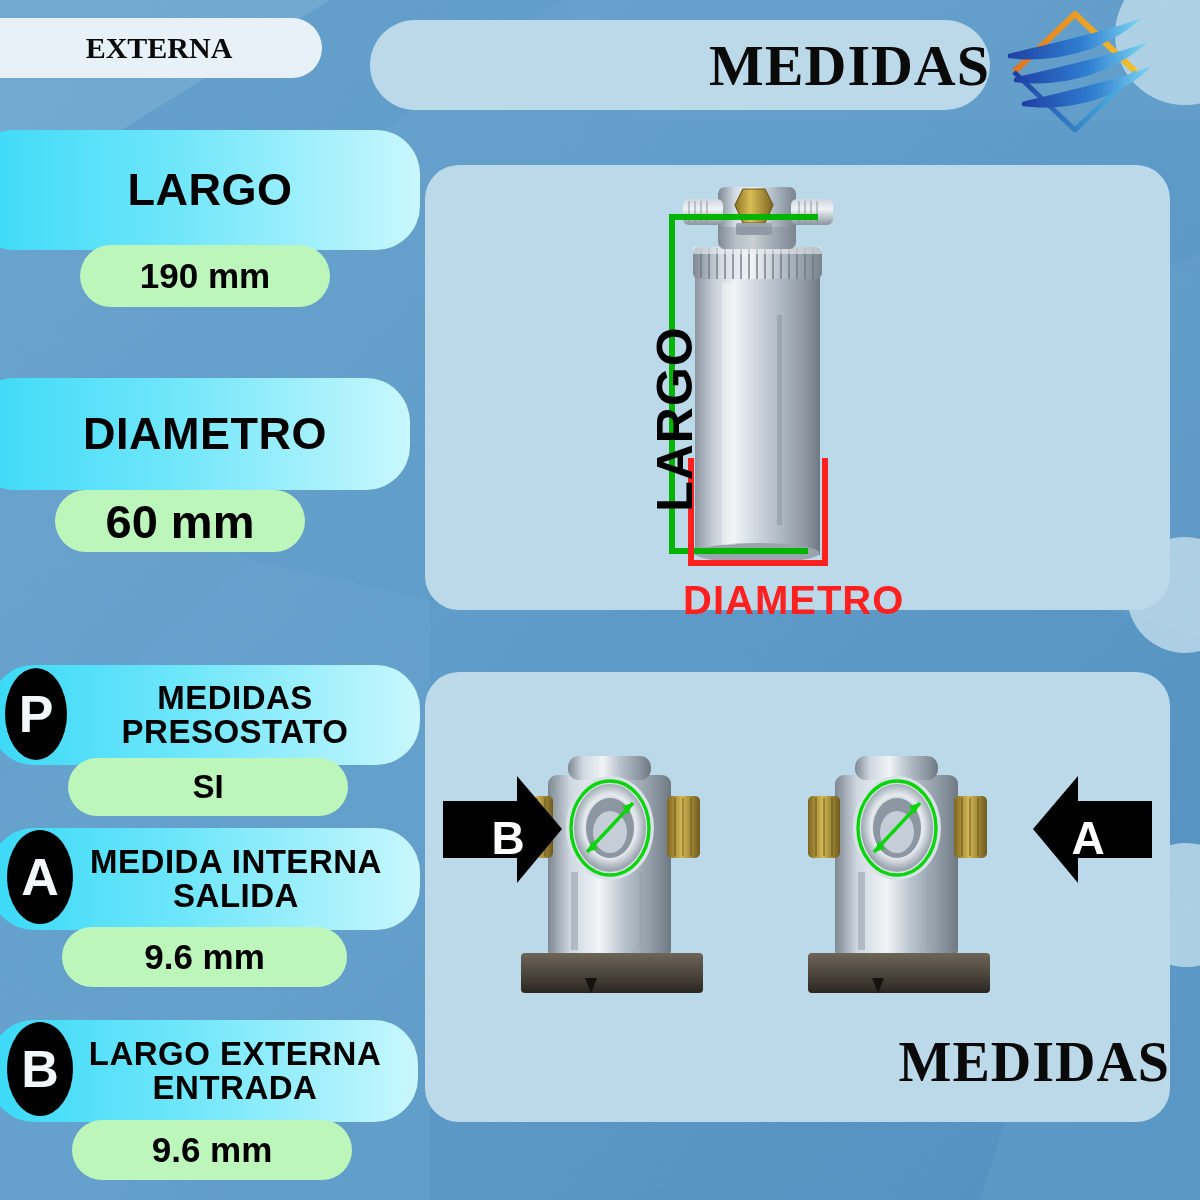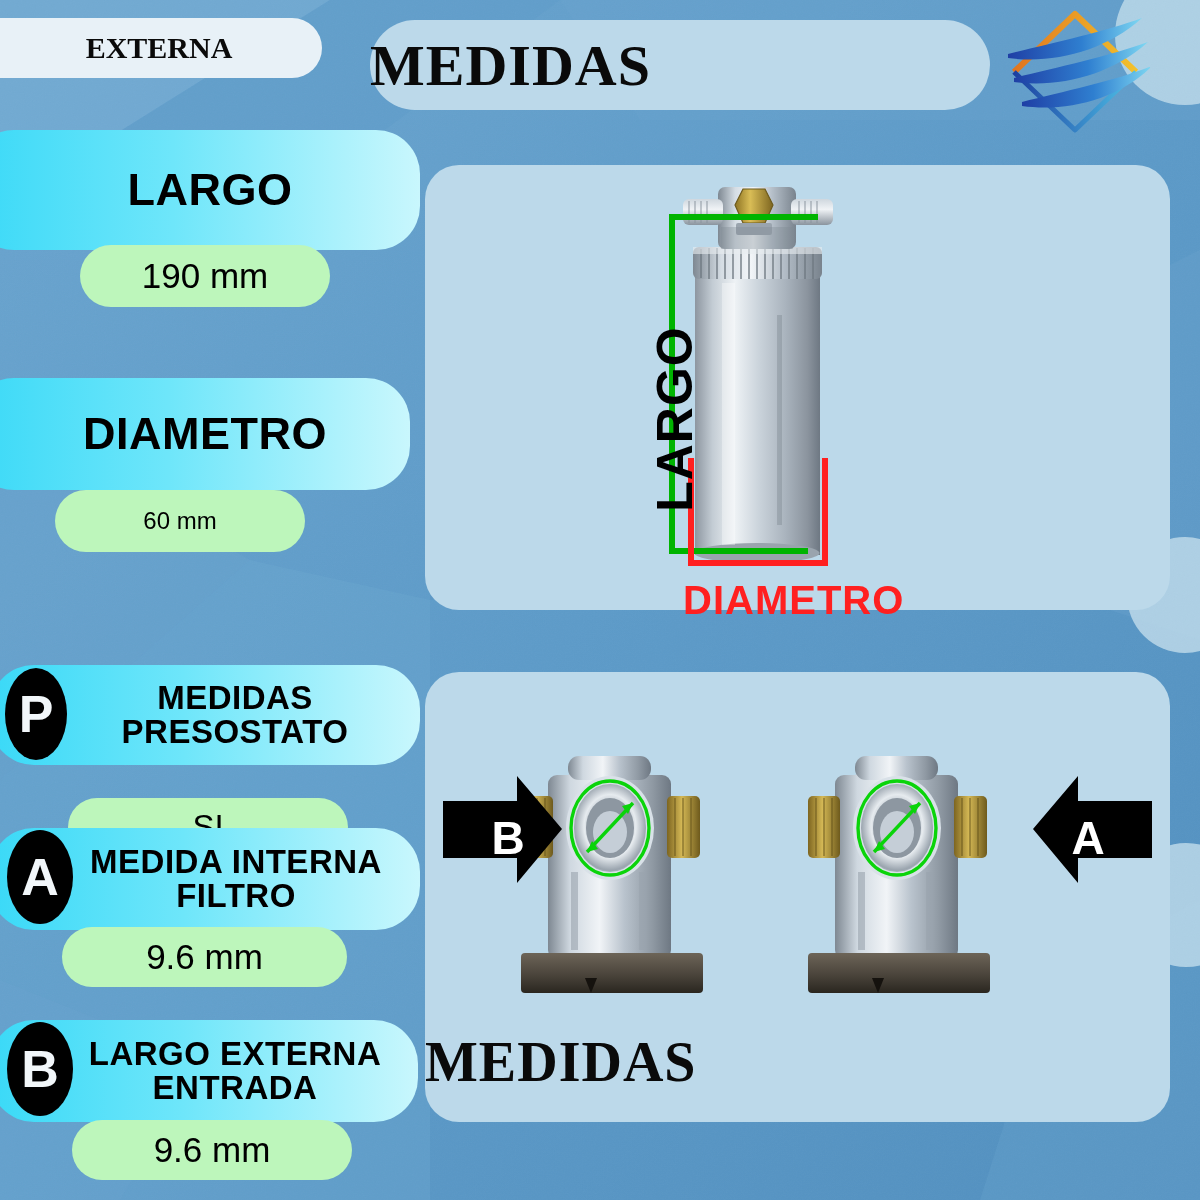--- a/index.html
+++ b/index.html
@@ -28,34 +28,34 @@
     background:linear-gradient(90deg,#3ad9f7 0%, #6ee6fa 45%, #c9f7fd 100%);
     border-radius:44px;
     font-weight:bold;
     color:#000;
     letter-spacing:.5px;
     line-height:1.02;
   }
   .pill-green {
     background:#bdf6bb;
     border-radius:34px;
-    font-weight:normal;
+    font-weight:bold;
     color:#000;
   }
   .panel {
     position:absolute;
     background:#bcd9ea;
     border-radius:34px;
   }
   .panel-title {
     position:absolute;
     font-family:"Liberation Serif", serif;
     font-weight:bold;
     color:#0a0a0a;
-    text-align:left;
+    text-align:right;
     width:100%;
   }
 
   
   .badge {
     position:absolute;
     background:#000;
     color:#f2f7fa;
     border-radius:50%;
     display:flex; align-items:center; justify-content:center;
@@ -159,36 +159,36 @@
 <div class="pill pill-cyan" style="left:-30px; top:130px; width:450px; height:120px; font-size:45px; padding-left:30px;">
   <span>LARGO</span>
 </div>
 <div class="pill pill-green" style="left:80px; top:245px; width:250px; height:62px; font-size:35px;">
   <span>190 mm</span>
 </div>
 
 <div class="pill pill-cyan" style="left:-30px; top:378px; width:440px; height:112px; font-size:45px; padding-left:30px;">
   <span>DIAMETRO</span>
 </div>
-<div class="pill pill-green" style="left:55px; top:490px; width:250px; height:62px; font-size:24px;">
+<div class="pill pill-green" style="left:55px; top:490px; width:250px; height:62px; font-size:47px;">
   <span>60 mm</span>
 </div>
 
 <div class="pill pill-cyan" style="left:-10px; top:665px; width:430px; height:100px; font-size:33px; padding-left:60px;">
   <span>MEDIDAS PRESOSTATO</span>
 </div>
 <div class="badge" style="left:5px; top:668px; width:62px; height:92px; font-size:52px; border-radius:31px/46px;">
   <span>P</span>
 </div>
-<div class="pill pill-green" style="left:68px; top:798px; width:280px; height:58px; font-size:33px;">
+<div class="pill pill-green" style="left:68px; top:758px; width:280px; height:58px; font-size:33px;">
   <span>SI</span>
 </div>
 
 <div class="pill pill-cyan" style="left:-10px; top:828px; width:430px; height:102px; font-size:33px; padding-left:62px;">
-  <span>MEDIDA INTERNA FILTRO</span>
+  <span>MEDIDA INTERNA SALIDA</span>
 </div>
 <div class="badge" style="left:7px; top:830px; width:66px; height:94px; font-size:52px; border-radius:33px/47px;">
   <span>A</span>
 </div>
 <div class="pill pill-green" style="left:62px; top:927px; width:285px; height:60px; font-size:35px;">
   <span>9.6 mm</span>
 </div>
 
 <div class="pill pill-cyan" style="left:-10px; top:1020px; width:428px; height:102px; font-size:33px; padding-left:62px;">
   <span>LARGO EXTERNA ENTRADA</span>

